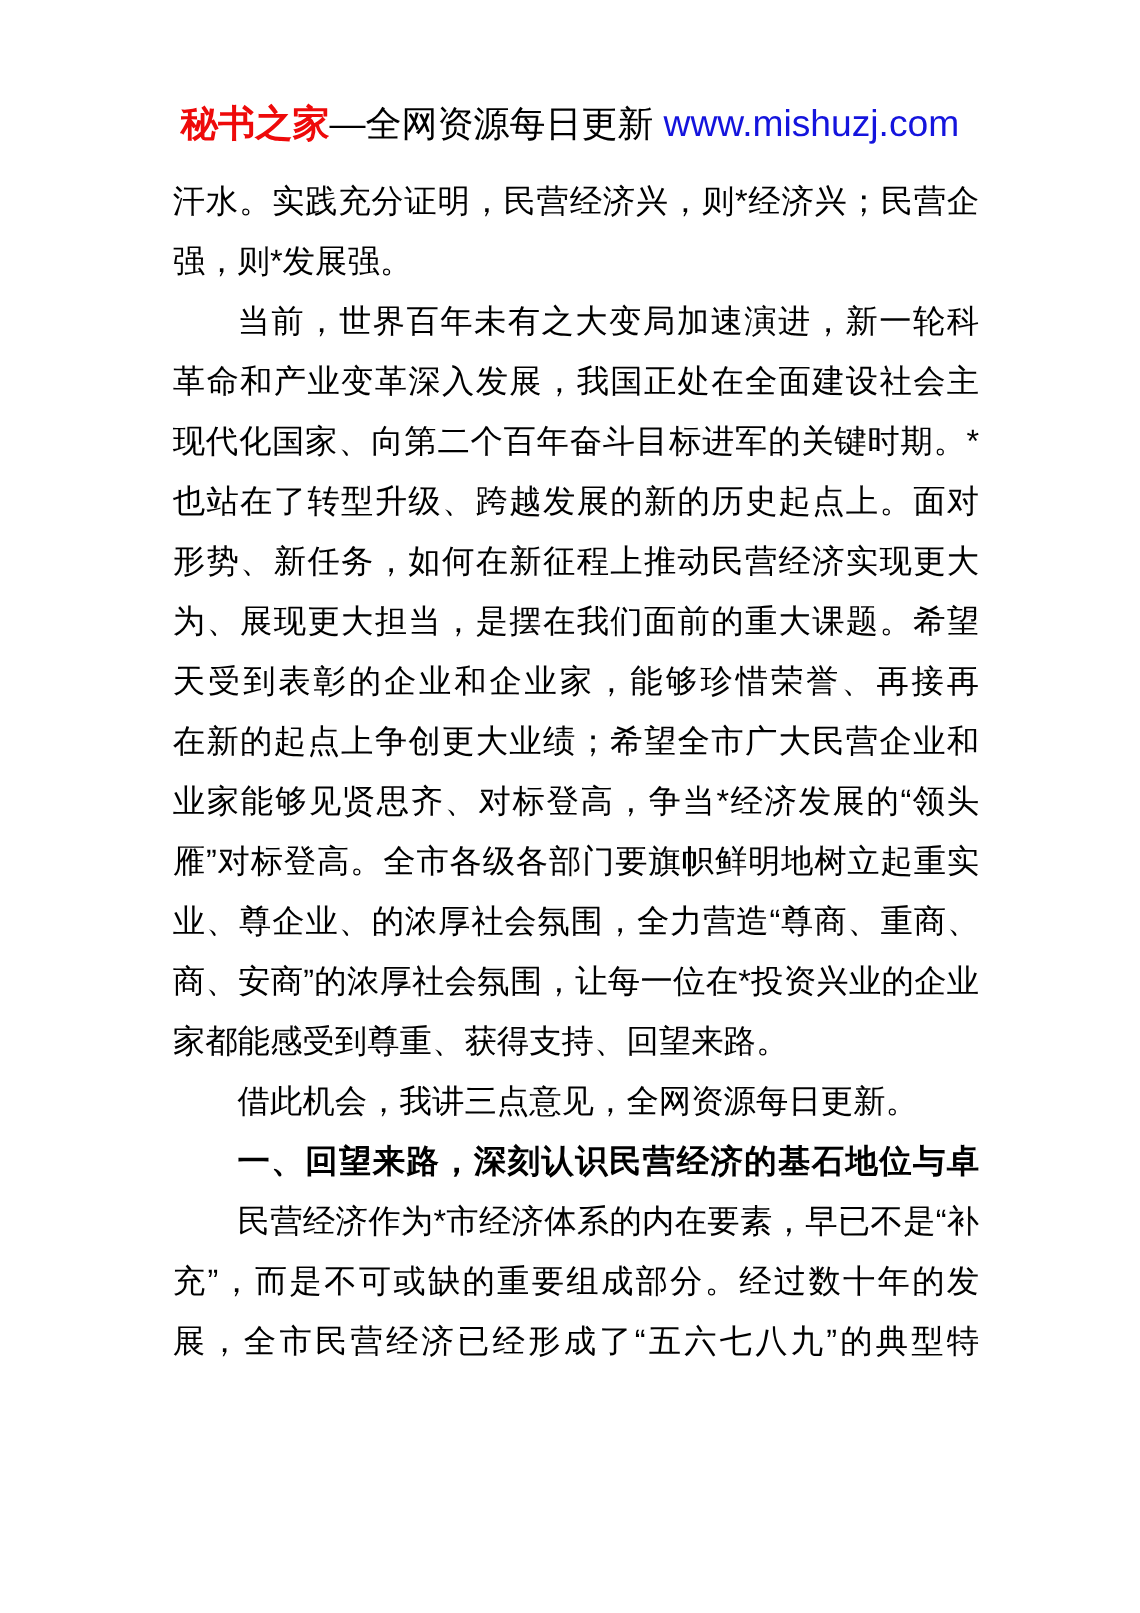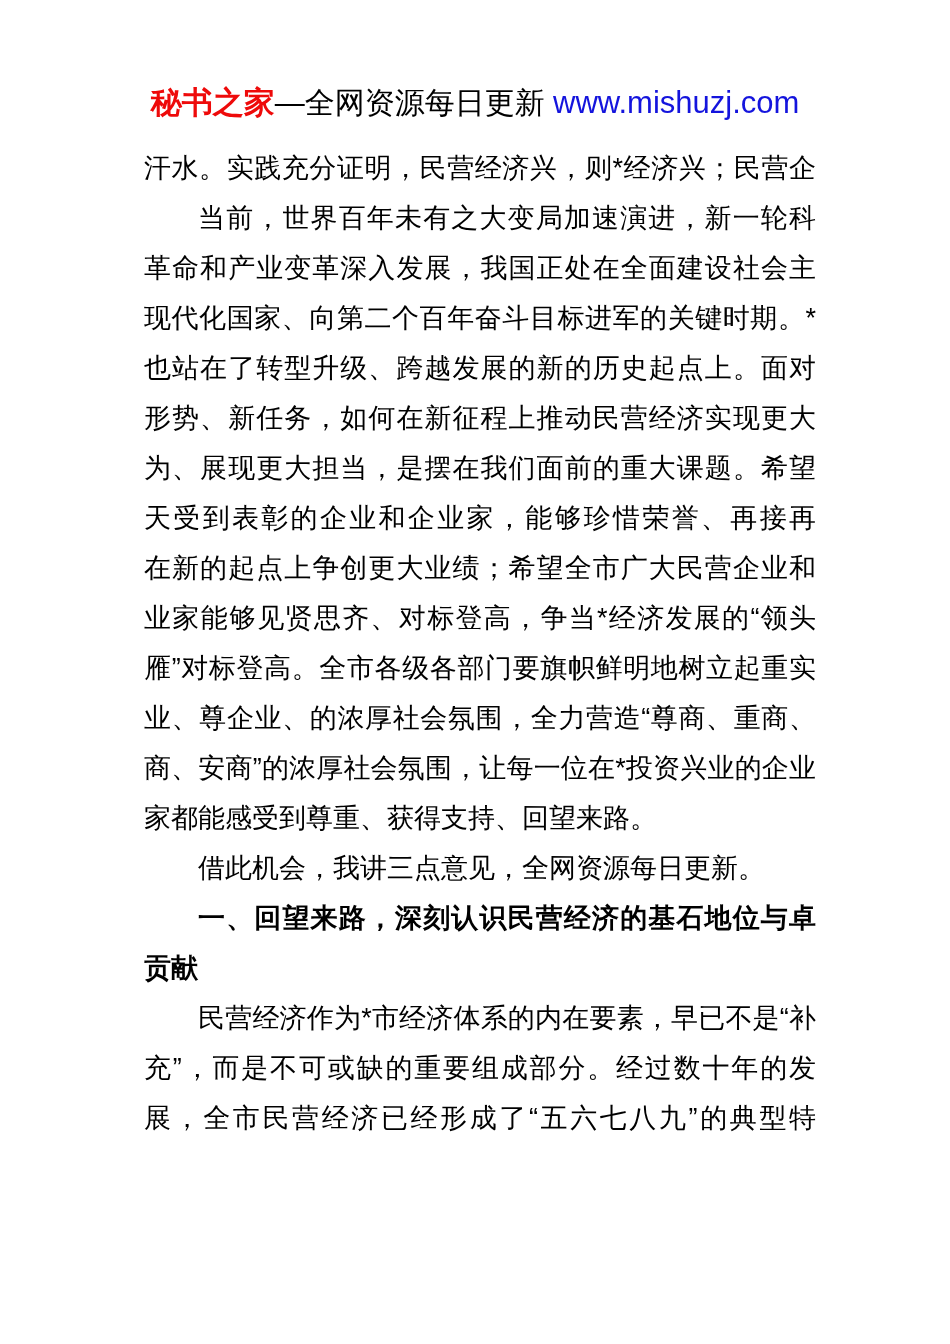--- a/index.html
+++ b/index.html
@@ -71,34 +71,34 @@
 
 <div id="page">
 
   <div id="page-header">
     <span class="brand" style="color: rgb(238, 10, 10);">秘书之家</span><span class="sep" style="color: rgb(0, 0, 0);">—</span><span class="tagline" style="color: rgb(0, 0, 0);">全网资源每日更新</span>
     <span class="url" style="color: rgb(20, 20, 221);">www.mishuzj.com</span>
   </div>
 
   <div id="doc-body">
       <div class="line fill">汗水。实践充分证明，民营经济兴，则*经济兴；民营企业</div>
+      <div class="line">强，则*发展强。</div>
       <div class="line indent fill">当前，世界百年未有之大变局加速演进，新一轮科技</div>
       <div class="line fill">革命和产业变革深入发展，我国正处在全面建设社会主义</div>
       <div class="line fill">现代化国家、向第二个百年奋斗目标进军的关键时期。*市</div>
       <div class="line fill">也站在了转型升级、跨越发展的新的历史起点上。面对新</div>
       <div class="line fill">形势、新任务，如何在新征程上推动民营经济实现更大作</div>
       <div class="line fill">为、展现更大担当，是摆在我们面前的重大课题。希望今</div>
       <div class="line fill">天受到表彰的企业和企业家，能够珍惜荣誉、再接再厉，</div>
       <div class="line fill">在新的起点上争创更大业绩；希望全市广大民营企业和企</div>
       <div class="line fill">业家能够见贤思齐、对标登高，争当*经济发展的“领头</div>
       <div class="line fill">雁”对标登高。全市各级各部门要旗帜鲜明地树立起重实</div>
       <div class="line fill">业、尊企业、的浓厚社会氛围，全力营造“尊商、重商、亲</div>
       <div class="line fill">商、安商”的浓厚社会氛围，让每一位在*投资兴业的企业</div>
       <div class="line">家都能感受到尊重、获得支持、回望来路。</div>
       <div class="line indent">借此机会，我讲三点意见，全网资源每日更新。</div>
       <div class="line heading indent fill">一、回望来路，深刻认识民营经济的基石地位与卓越</div>
-      <div class="line heading">贡献</div>
       <div class="line indent fill">民营经济作为*市经济体系的内在要素，早已不是“补</div>
       <div class="line fill">充”，而是不可或缺的重要组成部分。经过数十年的发</div>
       <div class="line fill">展，全市民营经济已经形成了“五六七八九”的典型特</div>
     </div>
 
 </div>
 
 </body></html>

